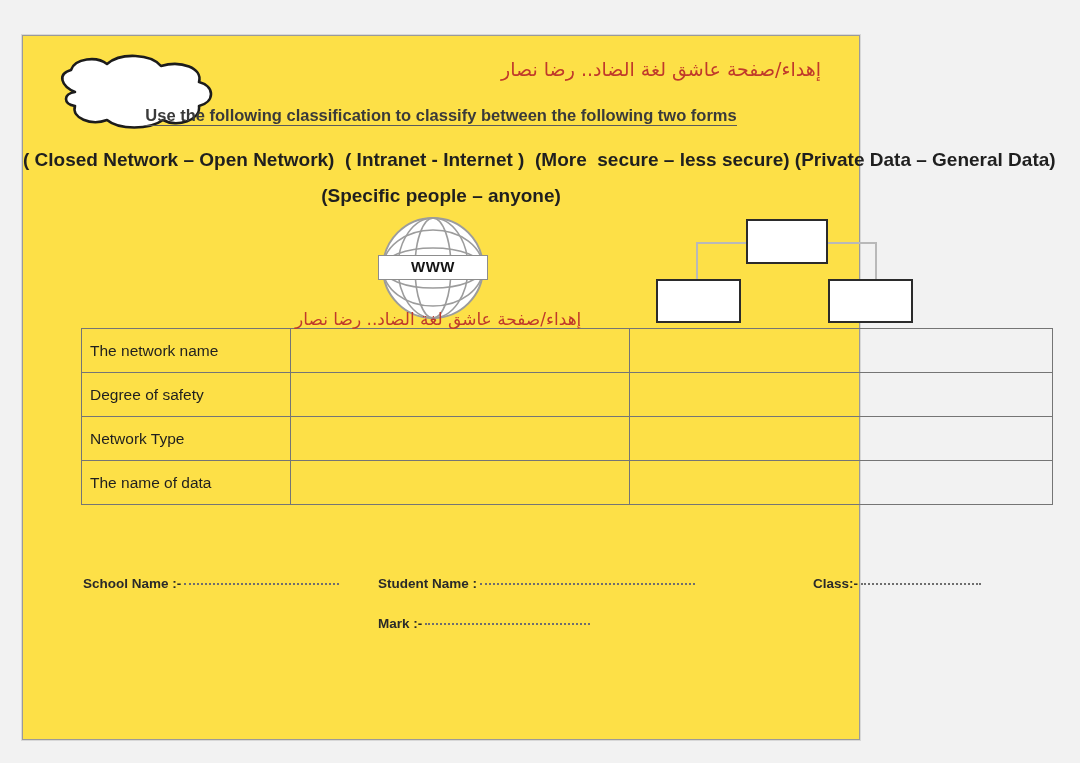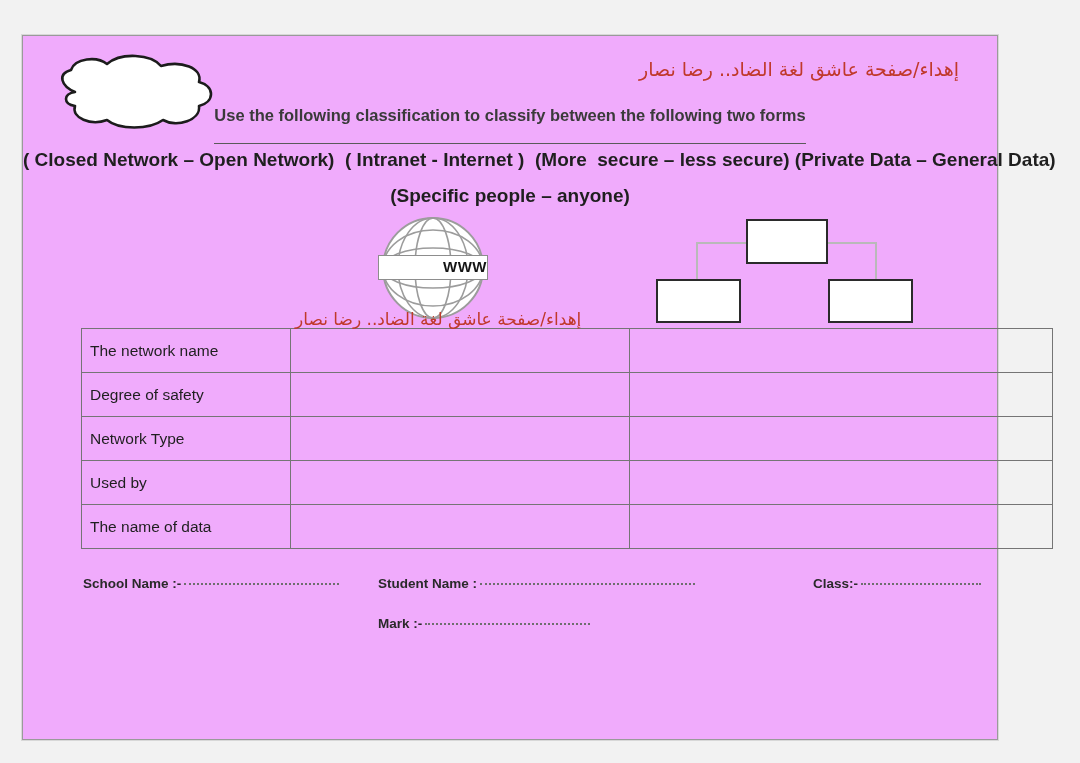--- a/index.html
+++ b/index.html
@@ -13,23 +13,23 @@
     font-family: "Liberation Sans", sans-serif;
     overflow: hidden;
     position: relative;
   }
 
   
   .sheet {
     position: absolute;
     left: 22px;
     top: 35px;
-    width: 976px;
+    width: 838px;
     height: 705px;
-    background: #f0abfc;
+    background: #fde047;
     border: 1px solid #9a9a9a;
     box-shadow: 0 0 0 1px #d8d8d8;
     box-sizing: border-box;
   }
 
   
   .arabic-header {
     position: absolute;
     right: 38px;
     top: 22px;
@@ -67,21 +67,21 @@
     left: 0;
     top: 70px;
     width: 100%;
     text-align: center;
     font-size: 16.5px;
     font-weight: bold;
     color: #3a3a3a;
   }
   .instruction span {
     border-bottom: 1.5px solid #5a5a5a;
-    padding-bottom: 19px;
+    padding-bottom: 1px;
   }
 
   .options-line {
     position: absolute;
     left: 0;
     width: 100%;
     text-align: center;
     font-size: 19px;
     font-weight: bold;
     color: #1f1f1f;
@@ -108,21 +108,21 @@
   .globe svg { display: block; }
   .www-box {
     position: absolute;
     left: 0px;
     top: 41px;
     width: 110px;
     height: 25px;
     background: #ffffff;
     border: 1.5px solid #8d8d8d;
     box-sizing: border-box;
-    text-align: right;
+    text-align: center;
     line-height: 22px;
     font-size: 15px;
     font-weight: bold;
     color: #141414;
     letter-spacing: .5px;
   }
 
   .topology {
     position: absolute;
     left: 615px;
@@ -277,25 +277,20 @@
         <td class="label-cell">Degree of safety</td>
         <td class="answer-a"></td>
         <td class="answer-b"></td>
       </tr>
       <tr>
         <td class="label-cell">Network Type</td>
         <td class="answer-a"></td>
         <td class="answer-b"></td>
       </tr>
       <tr>
-        <td class="label-cell">Used by</td>
-        <td class="answer-a"></td>
-        <td class="answer-b"></td>
-      </tr>
-      <tr>
         <td class="label-cell">The name of data</td>
         <td class="answer-a"></td>
         <td class="answer-b"></td>
       </tr>
     </tbody>
   </table>
 
   <div class="footer">
     <div class="footer-row f-school">
       <span>School Name :-</span><span class="dots d-school"></span>

